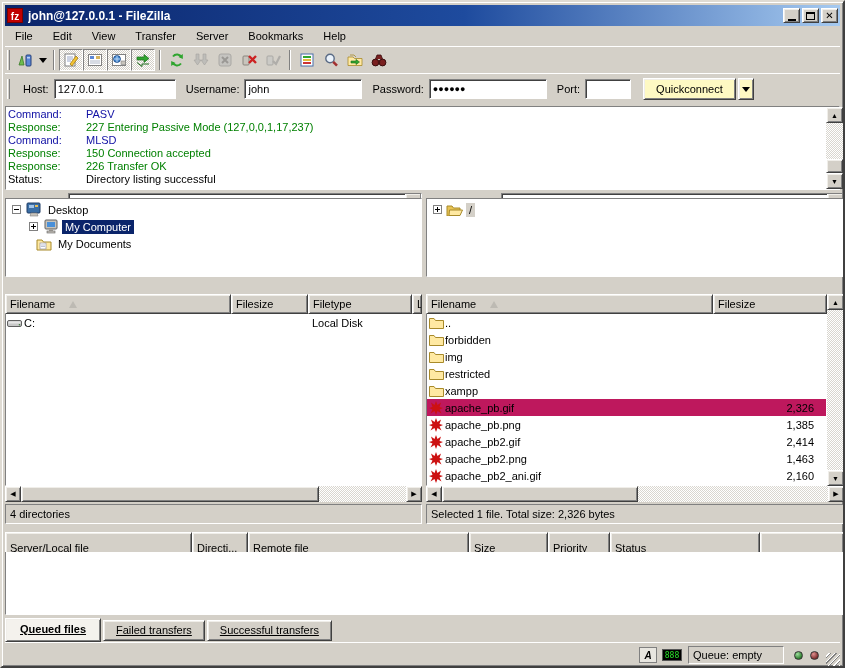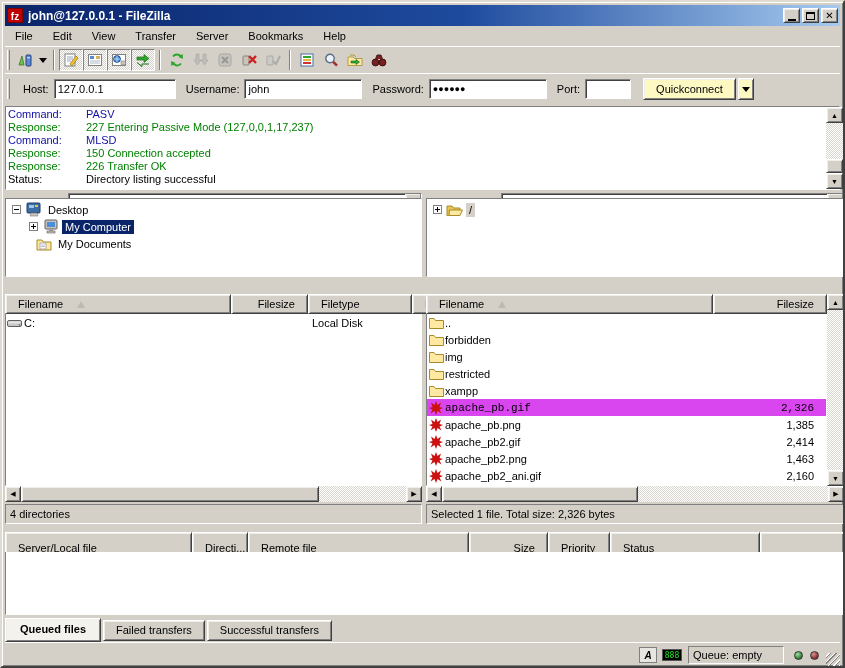--- a/index.html
+++ b/index.html
@@ -113,50 +113,50 @@
   .expander::before{ content:""; position:absolute; left:1px; right:1px; top:3px; height:1px; background:#000; }
   .expander.plus::after{ content:""; position:absolute; top:1px; bottom:1px; left:3px; width:1px; background:#000; }
   .ticon{ width:17px; display:flex; justify-content:center; flex:none; margin-right:3px; }
   .tlabel{ padding:1px 3px; }
   .tlabel.sel{ background:#0A246A; color:#fff; }
   .tlabel.sel-inactive{ background:#D4D0C8; }
 
   .listhdr{ position:absolute; left:0; right:0; top:102px; height:20px; display:flex; }
   .hcell{ background:#D4D0C8; border:1px solid; border-color:#fff #404040 #404040 #fff;
     box-shadow: inset 1px 1px 0 #F0EEE9, inset -1px -1px 0 #808080;
-    padding:2px 12px; display:flex; align-items:center; overflow:hidden; white-space:nowrap; flex:none; }
-  .hcell.right{ justify-content:flex-end; }
+    padding:2px 4px; display:flex; align-items:center; overflow:hidden; white-space:nowrap; flex:none; }
+  .hcell.right{ justify-content:flex-start; }
   .hcell.fill{ flex:1; }
   .sort-tri{ width:0; height:0; border-left:4px solid transparent; border-right:4px solid transparent;
     border-bottom:7px solid #BDBAB3; margin-left:14px; }
 
   .listbox{ position:absolute; left:0; right:0; top:122px; background:#fff;
     border:1px solid; border-color:#808080 #fff #fff #808080; border-top:none; overflow:hidden; }
   .pane.left .listbox{ height:172px; }
   .pane.right .listbox{ height:172px; }
   .frow{ height:17px; display:flex; align-items:center; white-space:nowrap; }
-  .frow.sel{ background:#d946ef;font-family:Liberation Mono, monospace; }
+  .frow.sel{ background:#be185d; }
   .ficon{ width:18px; display:flex; justify-content:center; flex:none; }
   .fname{ flex:none; }
   .fsize{ text-align:right; flex:none; }
   .ftype{ flex:none; padding-left:5px; }
 
   .statusline{ position:absolute; left:0; right:0; top:312px; height:20px;
     border:1px solid; border-color:#808080 #fff #fff #808080; background:#D4D0C8;
     padding:3px 4px; white-space:nowrap; overflow:hidden; }
 
   
   .queuehdr{ position:absolute; left:3px; top:530px; width:839px; height:32px; display:flex; }
   .queuebody{ position:absolute; left:3px; top:550px; width:839px; height:63px; background:#fff;
     border:1px solid; border-color:#808080 #fff #fff #808080; border-top:none; }
 
   .tabs{ position:absolute; left:3px; top:616px; height:22px; display:flex; align-items:flex-start; }
   .tab{ background:#D4D0C8; border:1px solid; border-color:#fff #404040 #404040 #fff;
     box-shadow: inset 1px 1px 0 #F0EEE9, inset -1px -1px 0 #808080;
-    padding:3px 12px 4px; margin-right:2px; margin-top:2px; }
+    padding:3px 12px 4px; margin-right:2px; margin-top:2px;text-decoration:underline; }
   .tab.active{ background:#F4F2ED; font-weight:bold; margin-top:0; padding:4px 14px 6px; }
 
   
   .statusbar{ position:absolute; left:3px; right:3px; top:640px; height:25px;
     display:flex; align-items:center; justify-content:flex-end; border-top:1px solid #fff; }
   .tt-icon{ width:18px; height:16px; border:1px solid #808080; background:#E8E6E0;
     display:flex; align-items:center; justify-content:center; font-style:italic;
     font-weight:bold; font-size:10px; margin-right:5px; }
   .speed-icon{ width:20px; height:12px; background:#000; color:#29E229;
     font-family:"DejaVu Sans Mono",monospace; font-size:8px; line-height:12px;

